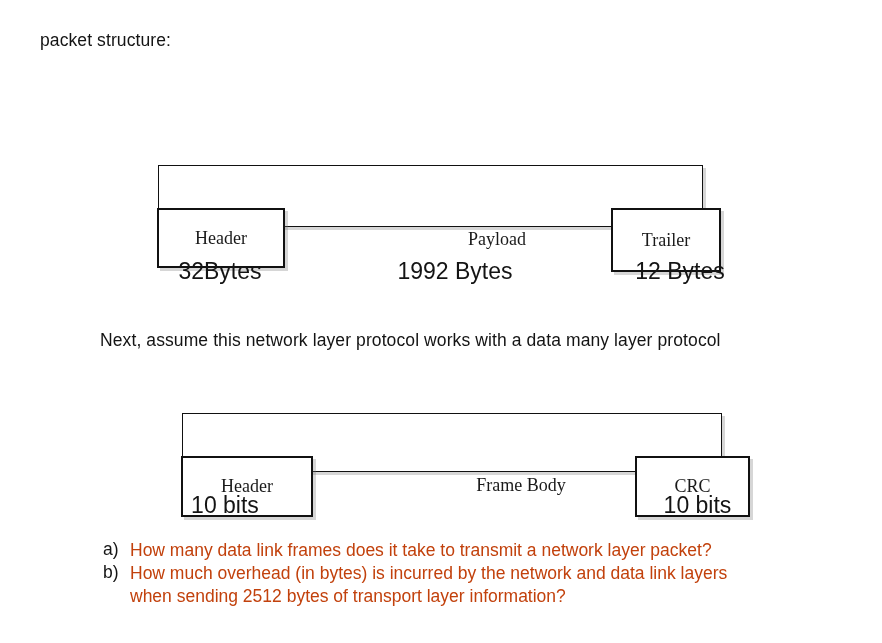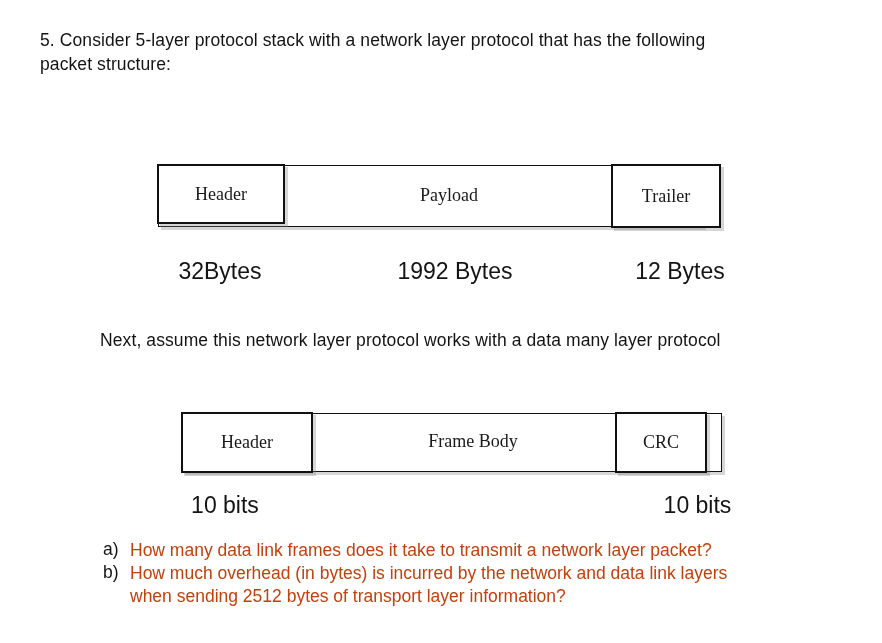--- a/index.html
+++ b/index.html
@@ -28,33 +28,35 @@
     border: 1.6px solid #111111;
     box-shadow: 3px 3px 0 rgba(120,120,120,0.30);
   }
   .cell-label {
     font-family: "Liberation Serif", serif;
     font-size: 18px;
     color: #1a1a1a;
     display: flex;
     align-items: center;
     justify-content: center;
+    margin-top: 44px;
   }
   .overlay-box {
     position: absolute;
     background: #ffffff;
     border: 2.4px solid #111111;
     box-sizing: border-box;
     box-shadow: 3px 3px 0 rgba(120,120,120,0.30);
   }
   .mid-cell {
     position: absolute;
     display: flex;
     align-items: center;
     justify-content: center;
+    padding-left: 48px;
   }
   .size-label {
     position: absolute;
     font-size: 23px;
     color: #141414;
     text-align: center;
     white-space: nowrap;
   }
   
   .q-row { position: absolute; display: flex; }
@@ -70,21 +72,20 @@
     color: #c2410c;
     white-space: nowrap;
   }
 </style>
 </head>
 <body>
 
 <div id="page">
 
   <div class="body-text" style="left:40px; top:28px;">
-    <div>5. Consider 5-layer protocol stack with a network layer protocol that has the following</div>
     <div>packet structure:</div>
   </div>
 
   <div class="diagram" style="left:158px; top:165px; width:545px; height:62px;">
     <div class="bar" style="width:545px; height:62px; box-sizing:border-box;">
       <div class="mid-cell cell-label" style="left:126px; top:0; width:328px; height:58px;">Payload</div>
       <div class="overlay-box cell-label" style="left:-2px; top:-2px; width:128px; height:60px;">Header</div>
       <div class="overlay-box cell-label" style="left:452px; top:-2px; width:110px; height:64px;">Trailer</div>
     </div>
   </div>
@@ -94,21 +95,21 @@
   <div class="size-label" style="left:610px; top:258px; width:140px;">12 Bytes</div>
 
   <div class="body-text" style="left:100px; top:328px;">
     <div>Next, assume this network layer protocol works with a data many layer protocol</div>
   </div>
 
   <div class="diagram" style="left:182px; top:413px; width:540px; height:59px;">
     <div class="bar" style="width:540px; height:59px; box-sizing:border-box;">
       <div class="mid-cell cell-label" style="left:130px; top:0; width:320px; height:55px;">Frame Body</div>
       <div class="overlay-box cell-label" style="left:-2px; top:-2px; width:132px; height:61px;">Header</div>
-      <div class="overlay-box cell-label" style="left:432px; top:-2px; width:92px; height:61px;">CRC</div>
+      <div class="overlay-box cell-label" style="left:452px; top:-2px; width:115px; height:61px;">CRC</div>
     </div>
   </div>
 
   <div class="size-label" style="left:160px; top:492px; width:130px;">10 bits</div>
   <div class="size-label" style="left:630px; top:492px; width:135px;">10 bits</div>
 
   <div class="q-row" style="left:103px; top:539px;">
     <div class="q-marker">a)</div>
     <div class="q-text">How many data link frames does it take to transmit a network layer packet?</div>
   </div>

